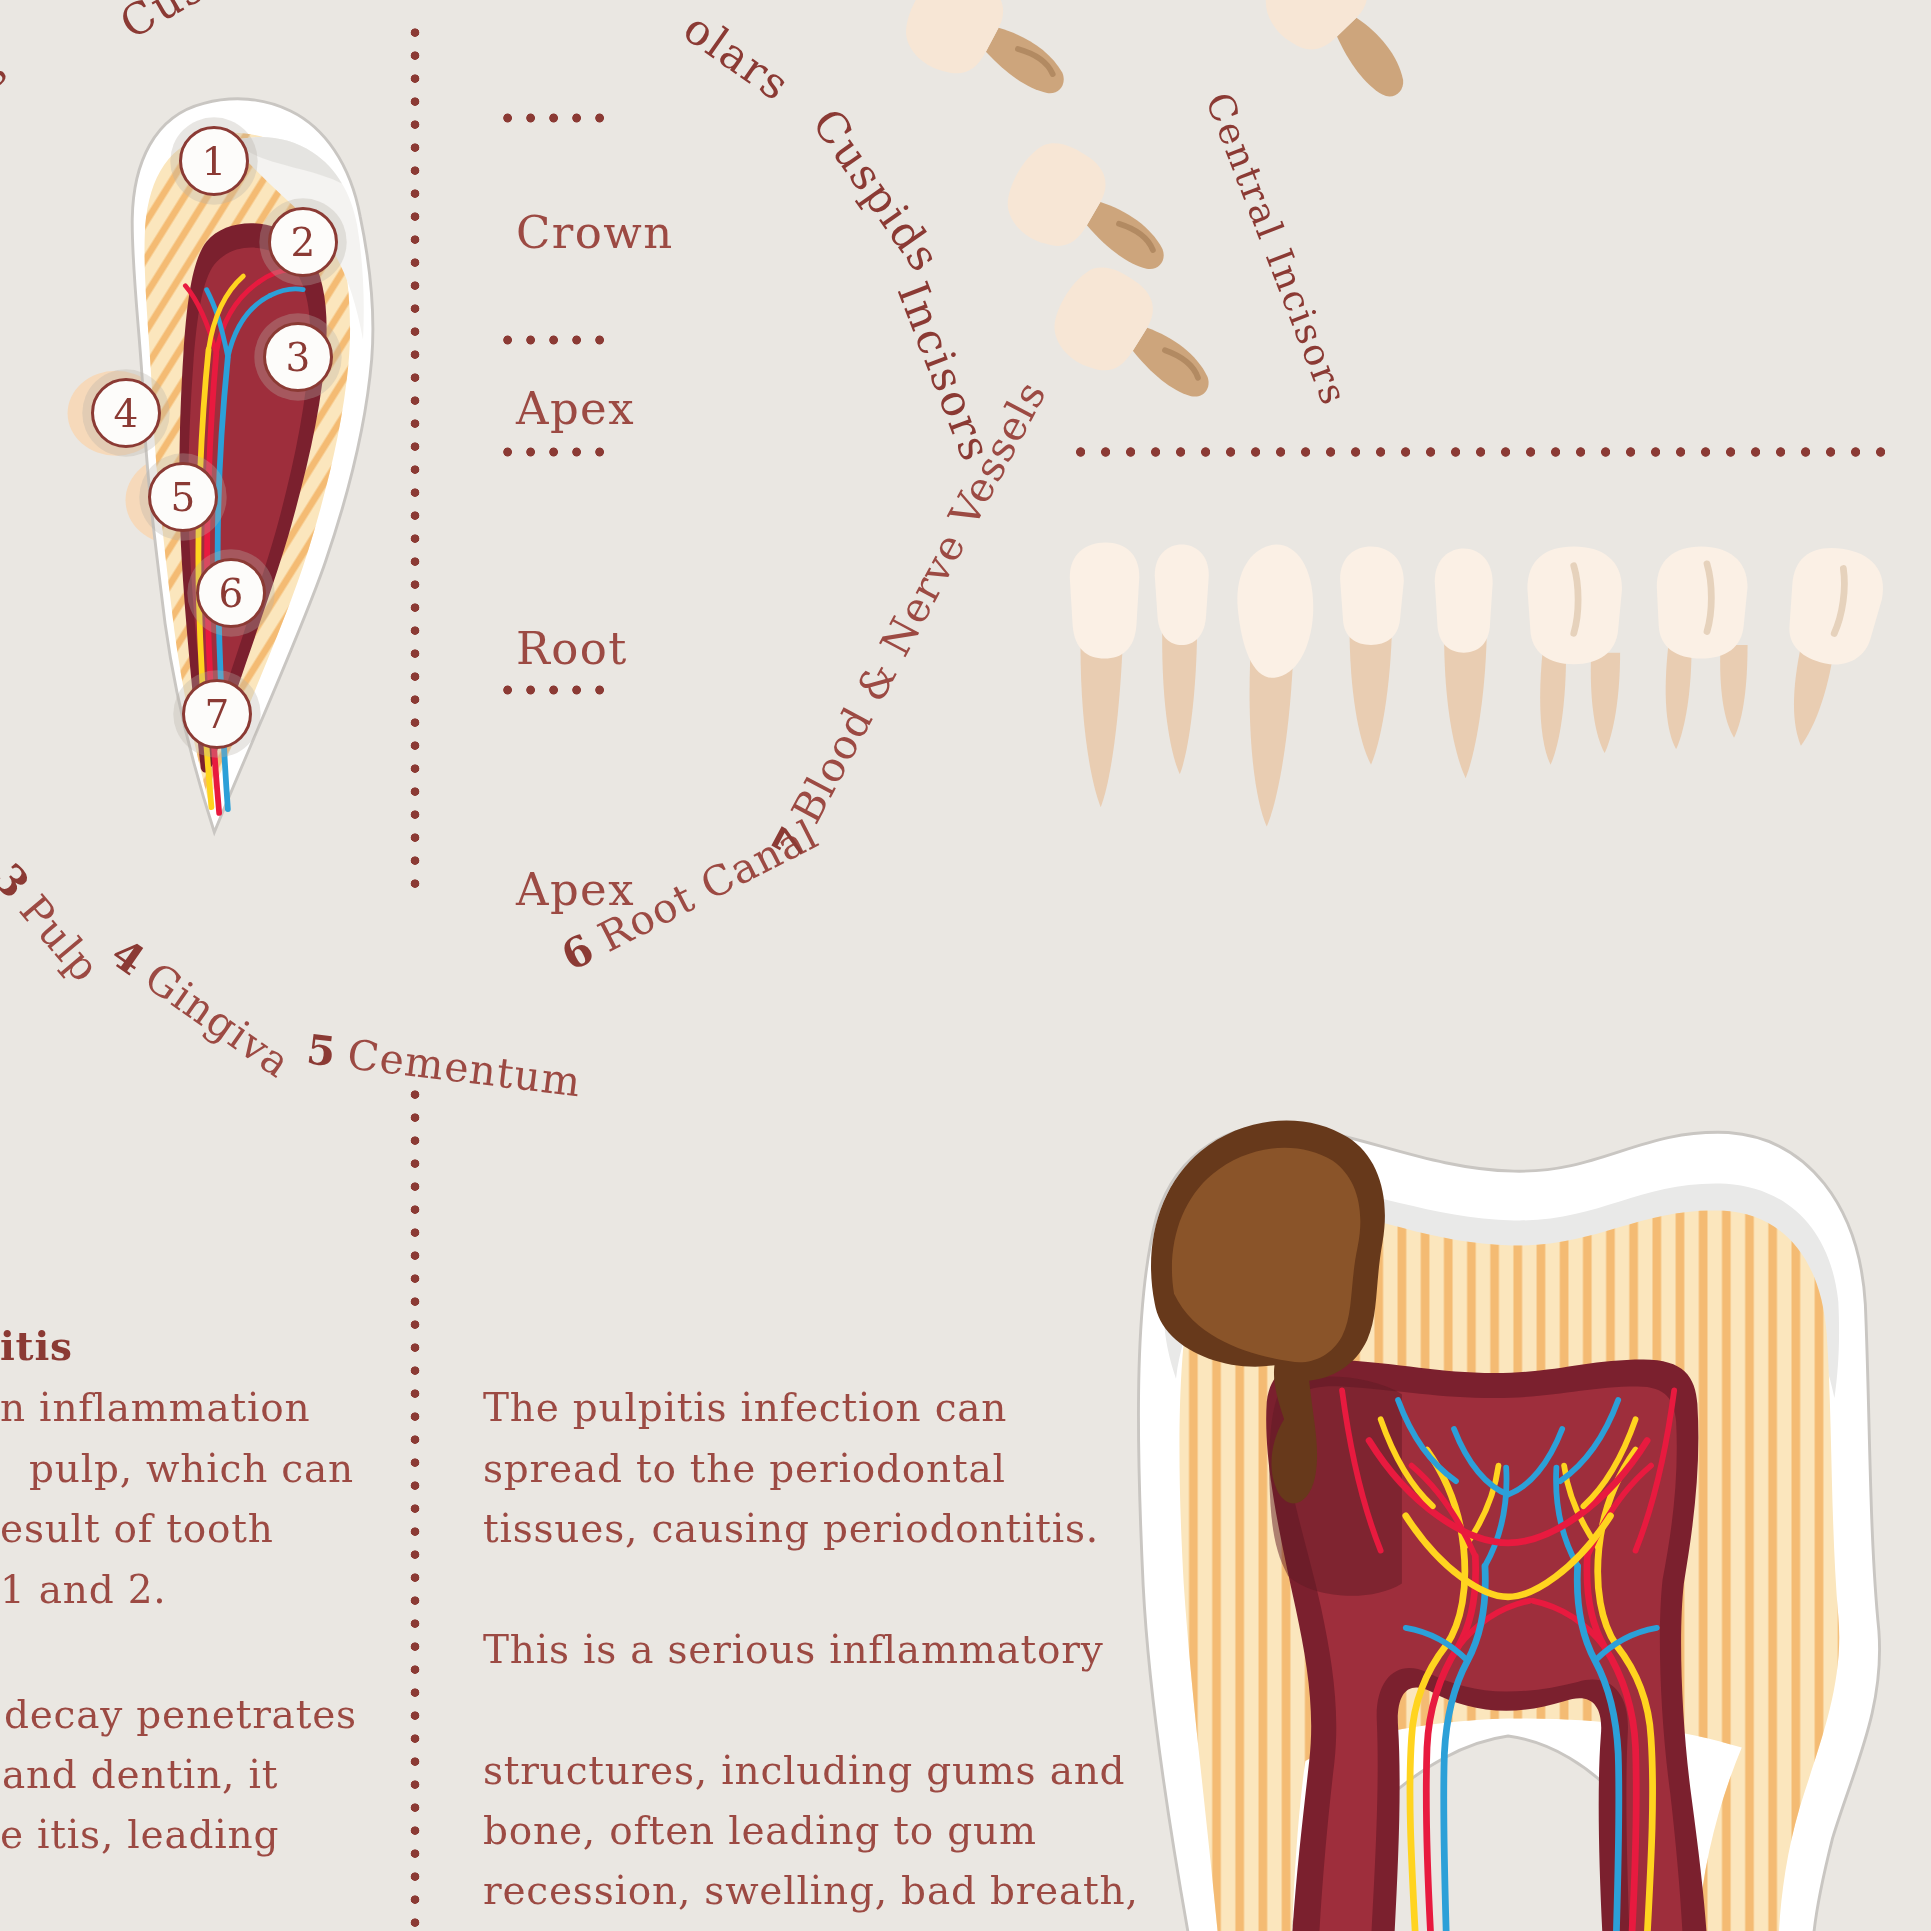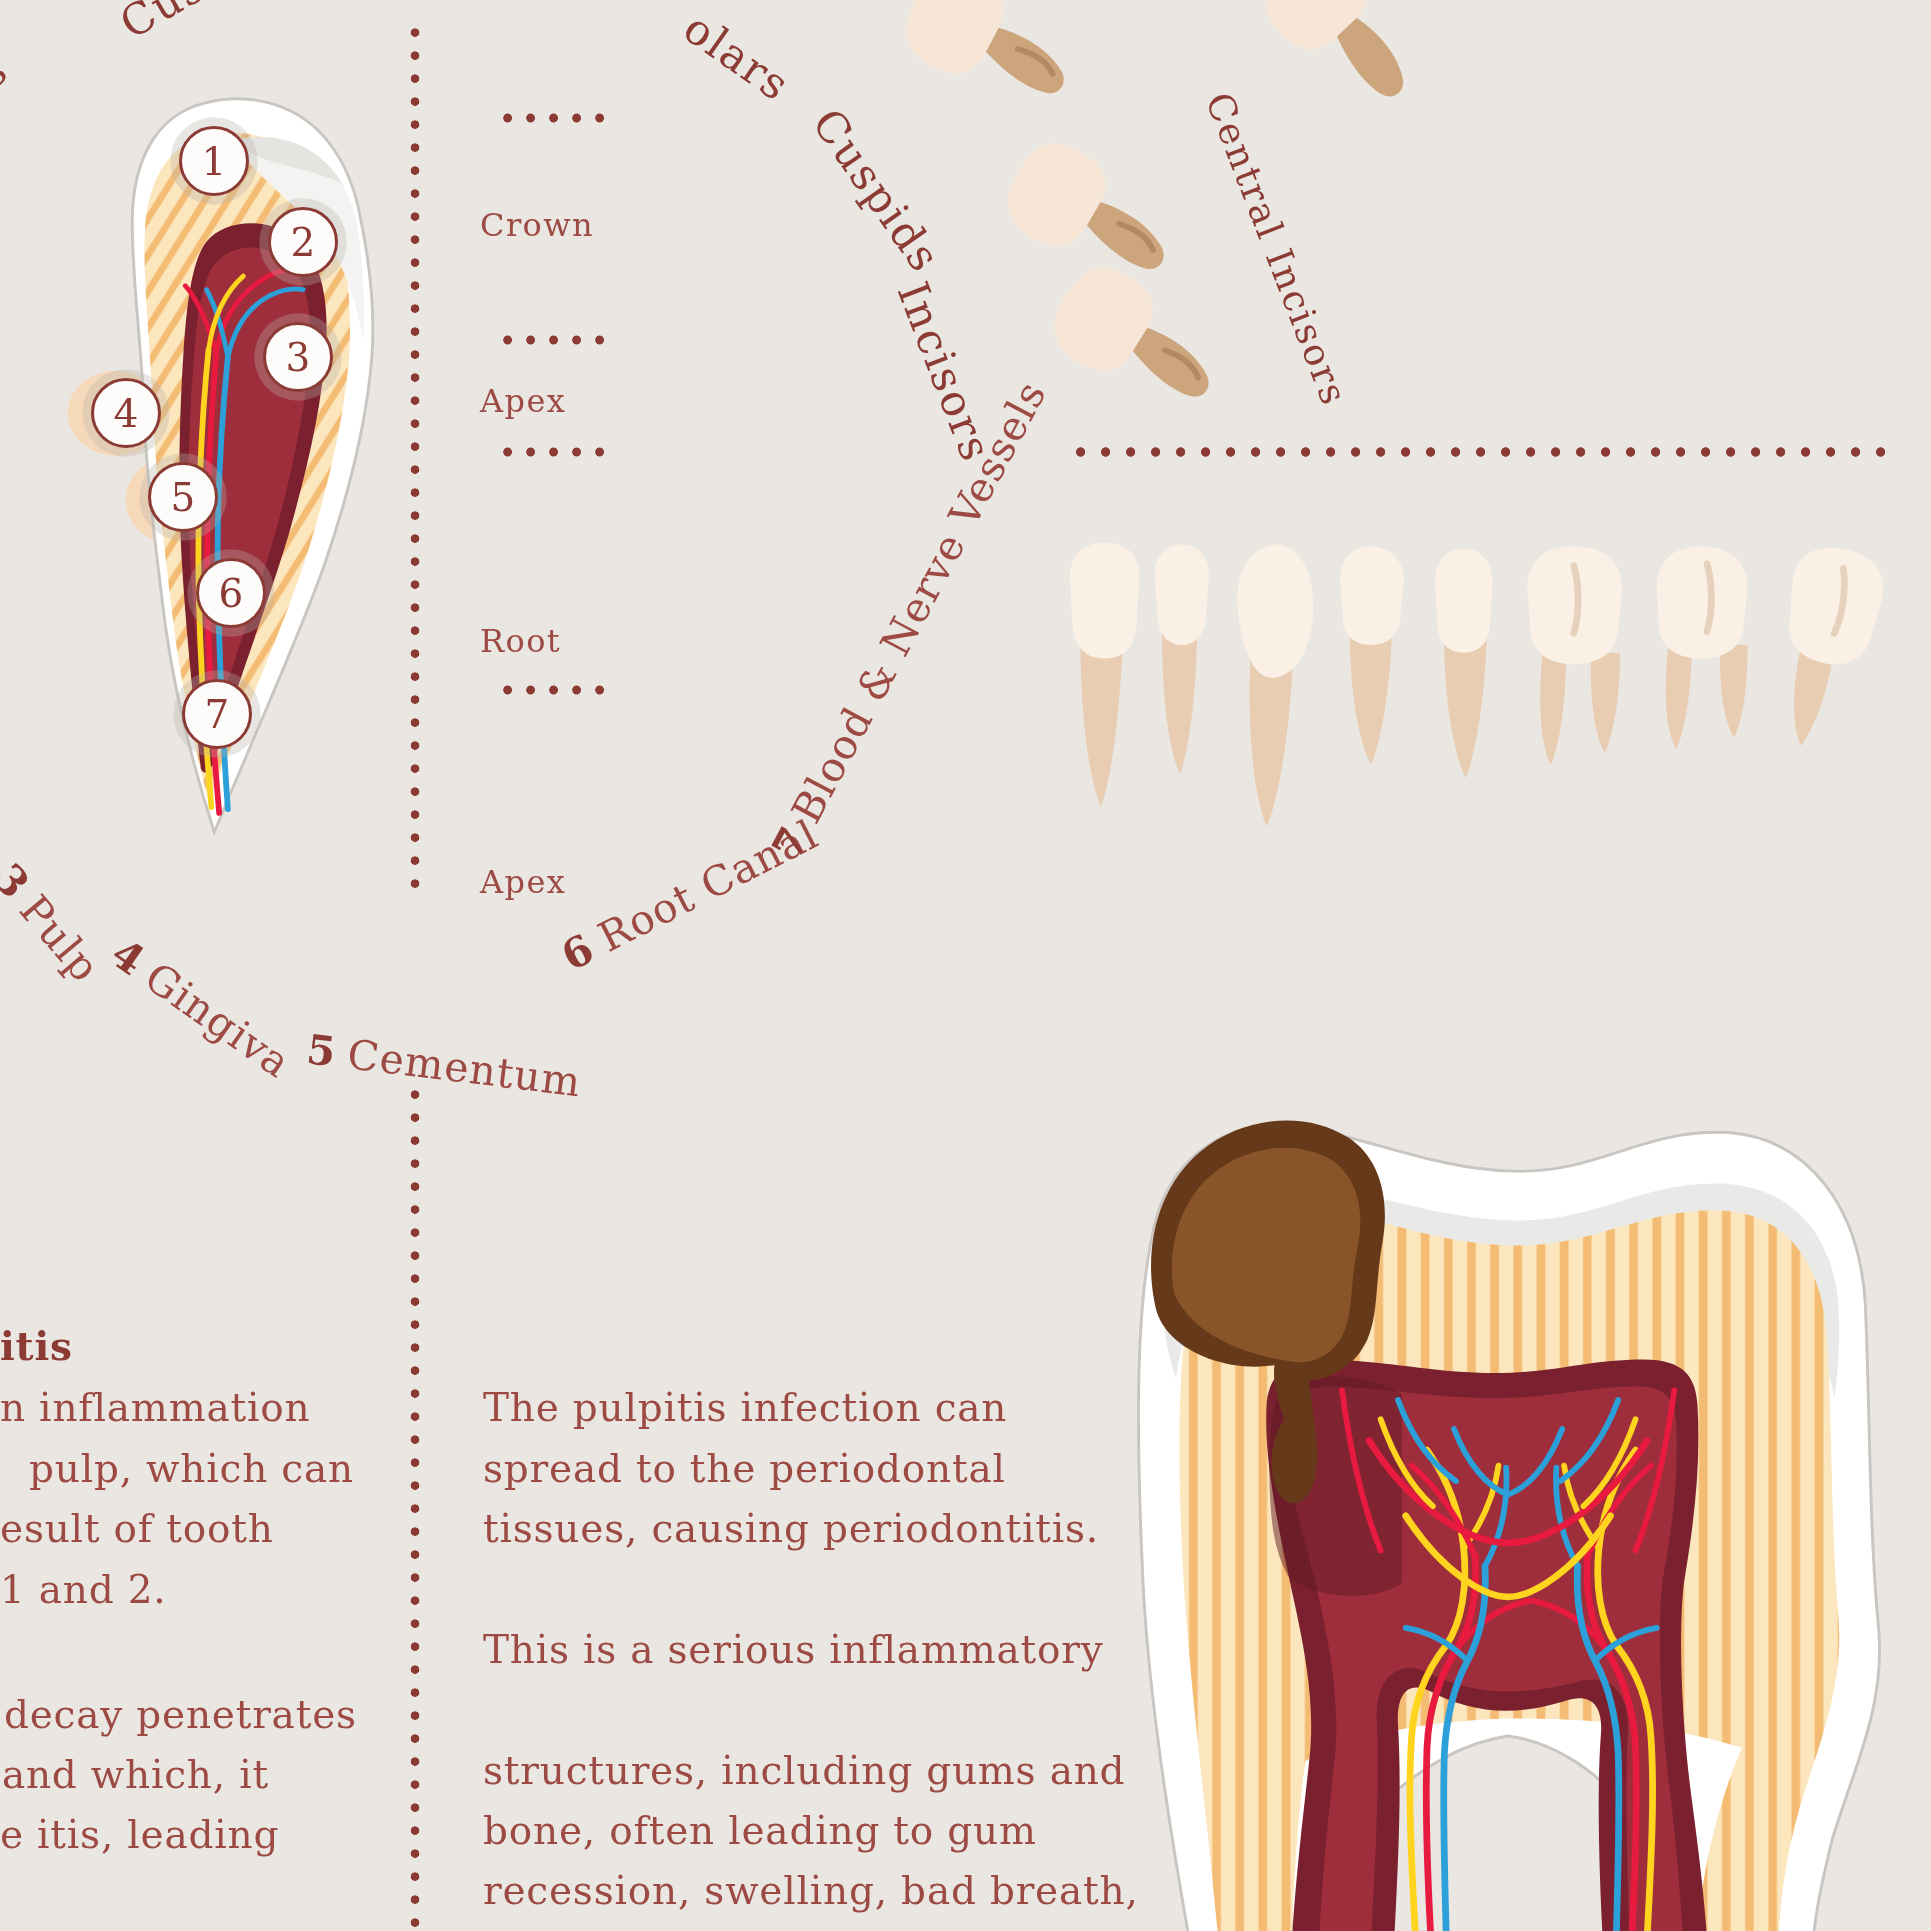--- a/index.html
+++ b/index.html
@@ -1,20 +1,20 @@
 <!DOCTYPE html>
 <html style="--bg: #eae7e2; --ink: #9c4a43; --ink-strong: #8b3a34; --dot: #8b3a34; --outline: #c9c6c2; --dentin: #fbe6bd; --stripe: #f3b060; --pulp-dark: #7b202e; --pulp-mid: #9e2e3c; --pulp-shadow: #5f1a23; --v-red: #e81a3f; --v-blue: #2ca0d8; --v-yellow: #ffd41f; --decay-dark: #67391b; --decay-mid: #8a5429; --gum: #f6d9ba; --sample-crown: #f7e6d5; --sample-root: #cda57c; --row-crown: #fbf0e5; --row-root: #e9cdb2;"><head>
 <meta charset="utf-8">
 <style>
   html,body{margin:0;padding:0;background:#fff;}
   .page{position:relative;width:1931px;height:1931px;overflow:hidden;
         background:var(--bg,#eae7e2);font-family:"DejaVu Serif",serif;}
   .abs{position:absolute;}
   svg{display:block;}
-  .lbl{position:absolute;color:var(--ink,#9c4a43);font-size:32px;letter-spacing:1.4px;white-space:nowrap;}
+  .lbl{position:absolute;color:var(--ink,#9c4a43);font-size:45px;letter-spacing:1.4px;white-space:nowrap;margin-left:36px;}
   .dotrow{position:absolute;width:114px;height:11.6px;background-repeat:repeat-x;
     background-image:radial-gradient(circle at 11.6px 5.8px, var(--dot,#8b3a34) 4px, rgba(0,0,0,0) 4.7px);
     background-size:23px 11.6px;}
   .vdots{position:absolute;width:11.6px;background-repeat:repeat-y;
     background-image:radial-gradient(circle at 5.8px 11.6px, var(--dot,#8b3a34) 3.9px, rgba(0,0,0,0) 4.5px);
     background-size:11.6px 23px;}
   .hdots{position:absolute;height:11.6px;background-repeat:repeat-x;
     background-image:radial-gradient(circle at 12.6px 5.8px, var(--dot,#8b3a34) 4.2px, rgba(0,0,0,0) 4.9px);
     background-size:25px 11.6px;}
   .marker{position:absolute;width:64px;height:64px;border:3.9px solid var(--ink-strong,#8b3a34);
@@ -252,21 +252,21 @@
   <div class="toptype" style="left:911px;top:259px;transform:rotate(69deg)">Incisors</div>
   <div class="toptype" style="left:1217px;top:73px;transform:rotate(69deg);font-size:37px">Central Incisors</div>
   <div class="toptype" style="left:-17.4px;top:54px;transform:rotate(-40deg)">s</div>
 
   <div class="bodyline bold" style="left:0px;top:1325px">itis</div>
   <div class="bodyline" style="left:0px;top:1387px">n inflammation</div>
   <div class="bodyline" style="left:29px;top:1448px">pulp, which can</div>
   <div class="bodyline" style="left:0px;top:1508px">esult of tooth</div>
   <div class="bodyline" style="left:0px;top:1569px">1 and 2.</div>
   <div class="bodyline" style="left:3.9px;top:1694px">decay penetrates</div>
-  <div class="bodyline" style="left:1.9px;top:1754px">and which, it</div>
+  <div class="bodyline" style="left:1.9px;top:1754px">and dentin, it</div>
   <div class="bodyline" style="left:0px;top:1814px">e itis, leading</div>
 
   <div class="bodyline" style="left:483px;top:1387px">The pulpitis infection can</div>
   <div class="bodyline" style="left:483px;top:1508px">tissues, causing periodontitis.</div>
   <div class="bodyline" style="left:483px;top:1448px">spread to the periodontal</div>
   <div class="bodyline" style="left:483px;top:1629px">This is a serious inflammatory</div>
   <div class="bodyline" style="left:483px;top:1750px">structures, including gums and</div>
   <div class="bodyline" style="left:483px;top:1810px">bone, often leading to gum</div>
   <div class="bodyline" style="left:483px;top:1870px">recession, swelling, bad breath,</div>
 

